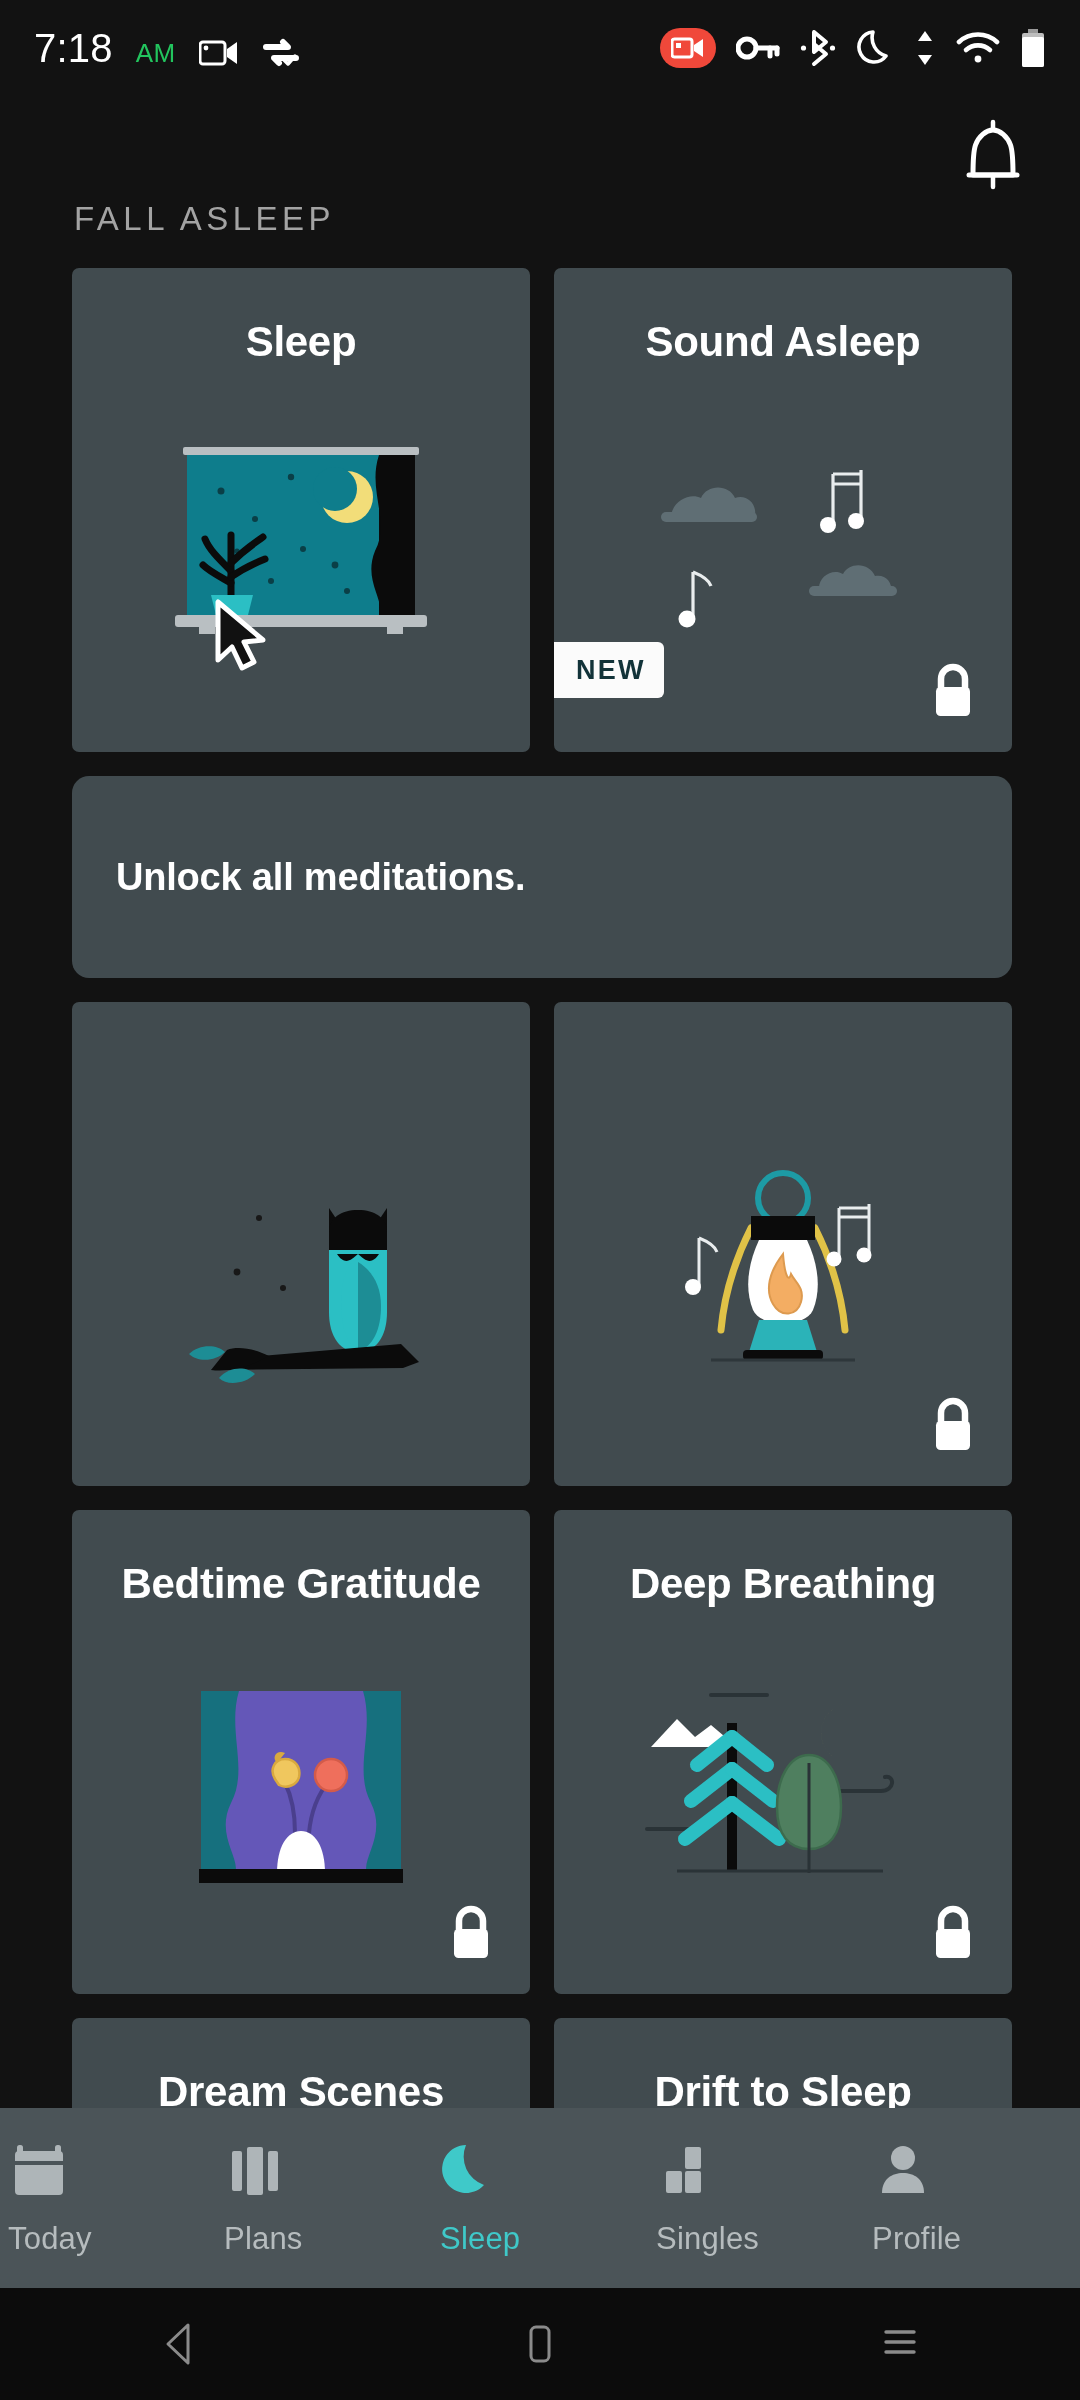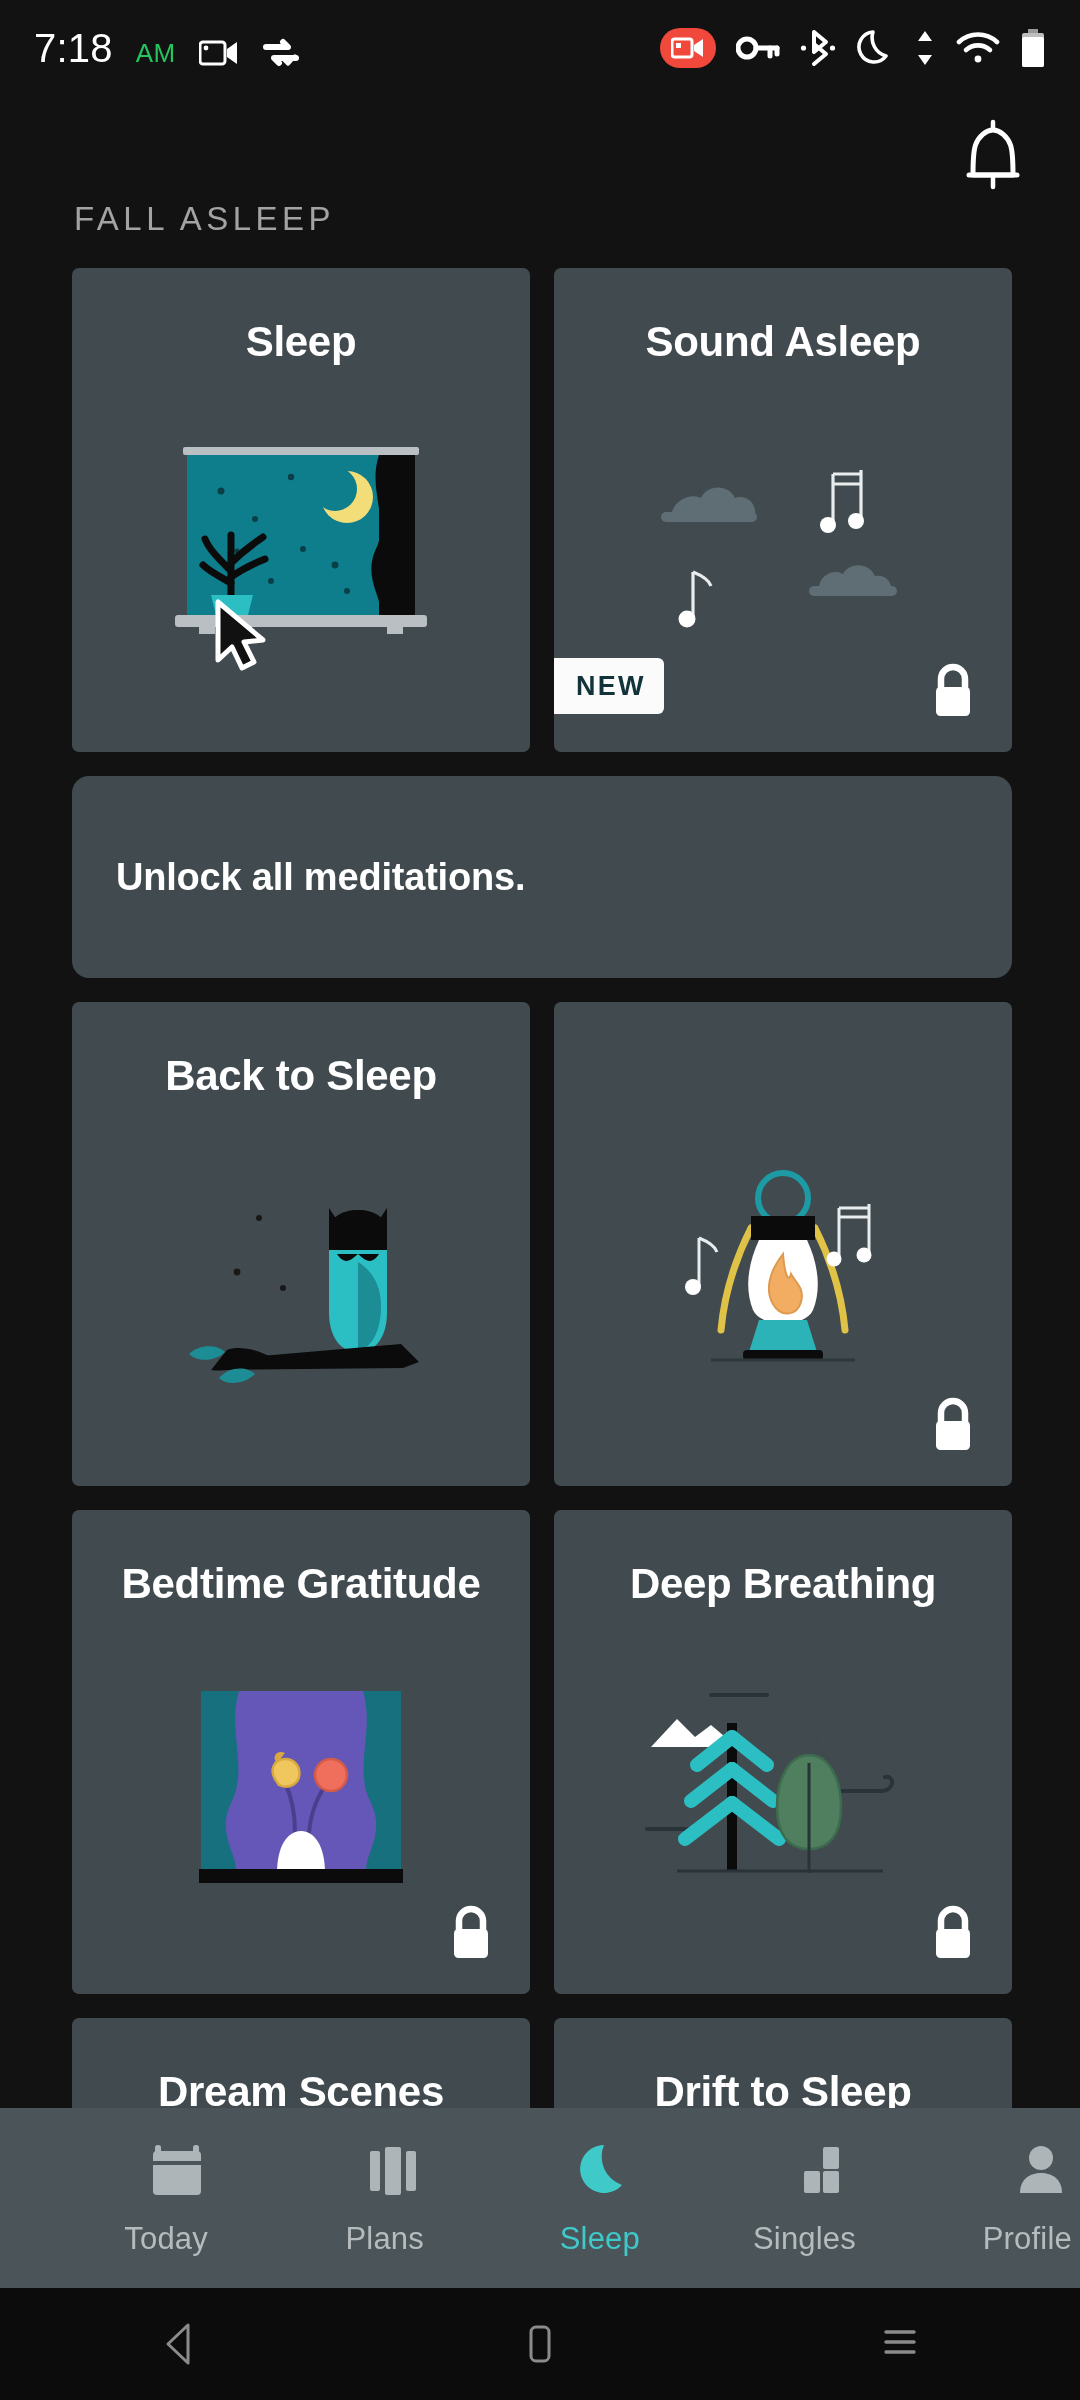--- a/index.html
+++ b/index.html
@@ -54,21 +54,21 @@
     position:absolute; top:50px; left:0; width:100%;
     text-align:center; color:#fff; font-size:42px; font-weight:700;
     letter-spacing:-.3px;
   }
   .card-art {
     position:absolute; left:0; top:128px; width:100%; height:300px;
     display:flex; align-items:center; justify-content:center;
   }
   .lock-badge { position:absolute; right:34px; bottom:28px; }
   .new-badge {
-    position:absolute; left:0; bottom:38px;
+    position:absolute; left:0; bottom:54px;
     background:#fbfbfb; color:#123339;
     font-size:27px; font-weight:700; letter-spacing:2.2px;
     padding:13px 18px 12px 22px; border-radius:0 6px 6px 0;
   }
 
   
   .banner {
     grid-column:1 / span 2;
     background:#414b4f; border-radius:17px; height:202px;
     display:flex; align-items:center; justify-content:space-between;
@@ -83,21 +83,21 @@
     cursor:pointer;
   }
 
   
   .bottom-nav {
     position:absolute; left:0; bottom:112px; width:1080px; height:180px;
     background:#4b5458;
     display:flex; align-items:center; justify-content:space-around;
   }
   .nav-item {
-    display:flex; flex-direction:column; align-items:flex-end; gap:16px;
+    display:flex; flex-direction:column; align-items:flex-start; gap:16px;
     width:200px;
   }
   .nav-label { font-size:31px; color:#b6bcbe; letter-spacing:.2px; }
   .nav-item.active .nav-label { color:#3fc9c9; }
 
   
   .sysbar {
     position:absolute; left:0; bottom:0; width:1080px; height:112px;
     background:#0c0c0c;
     display:flex; align-items:center; justify-content:space-around;
@@ -262,21 +262,20 @@
             <rect x="8" y="25" width="34" height="29" rx="4.5" fill="#fff"></rect>
           </svg>
       </div>
     </div>
 
     <div class="banner">
       <div class="banner-text">Unlock all meditations.</div>
     </div>
 
     <div class="card">
-      <div class="card-title">Back to Sleep</div>
       <div class="card-art">
         <svg width="320" height="220" viewBox="0 0 320 220">
           <path d="M78 36 A44 44 0 1 0 78 126 A34 34 0 1 1 78 36 Z" fill="#f2dd79"></path>
           <g fill="#181818">
             <circle cx="118" cy="48" r="3"></circle>
               <circle cx="96" cy="102" r="3.4"></circle>
             <circle cx="142" cy="118" r="3"></circle>
               <circle cx="238" cy="110" r="3"></circle>
             <circle cx="168" cy="196" r="3"></circle>
           </g>

